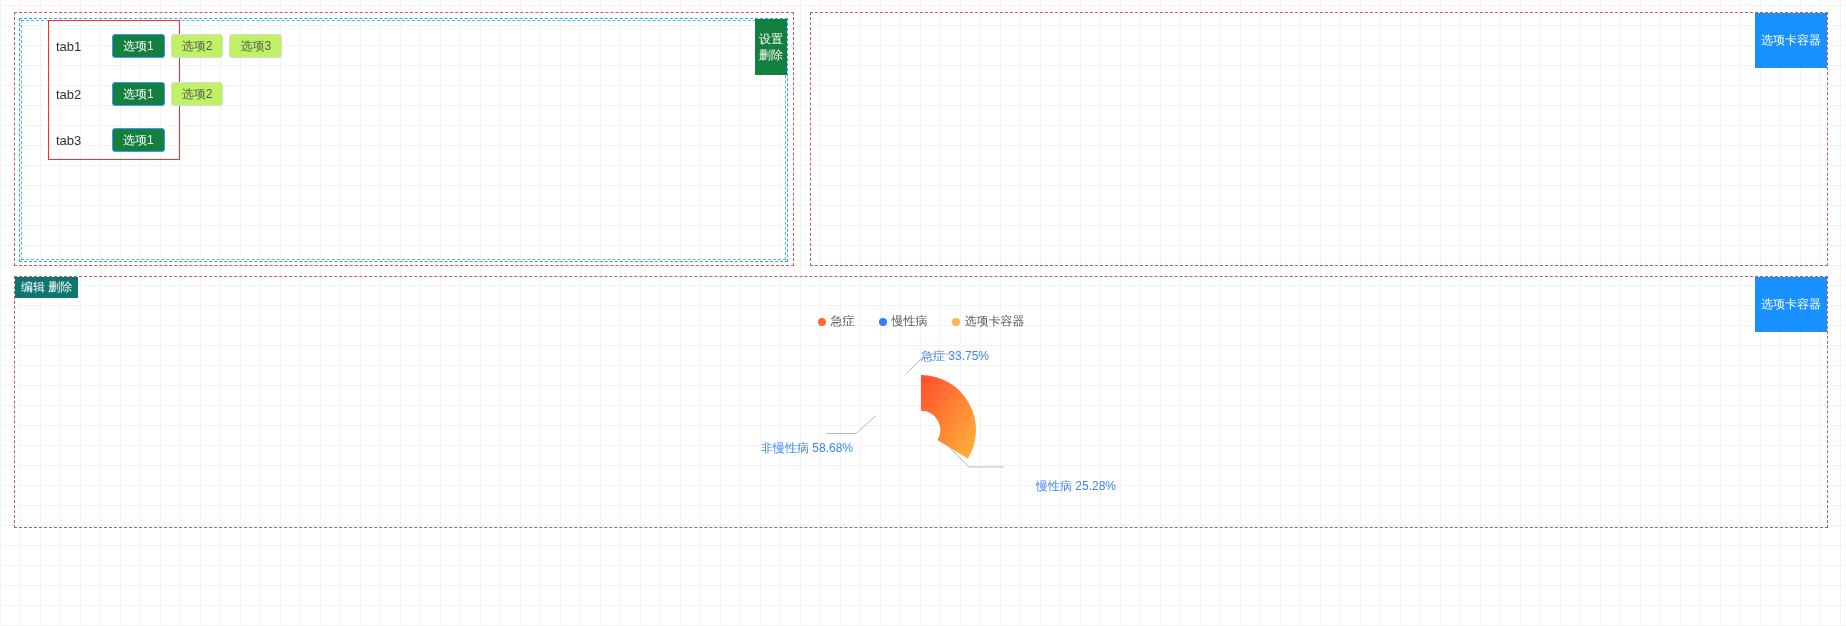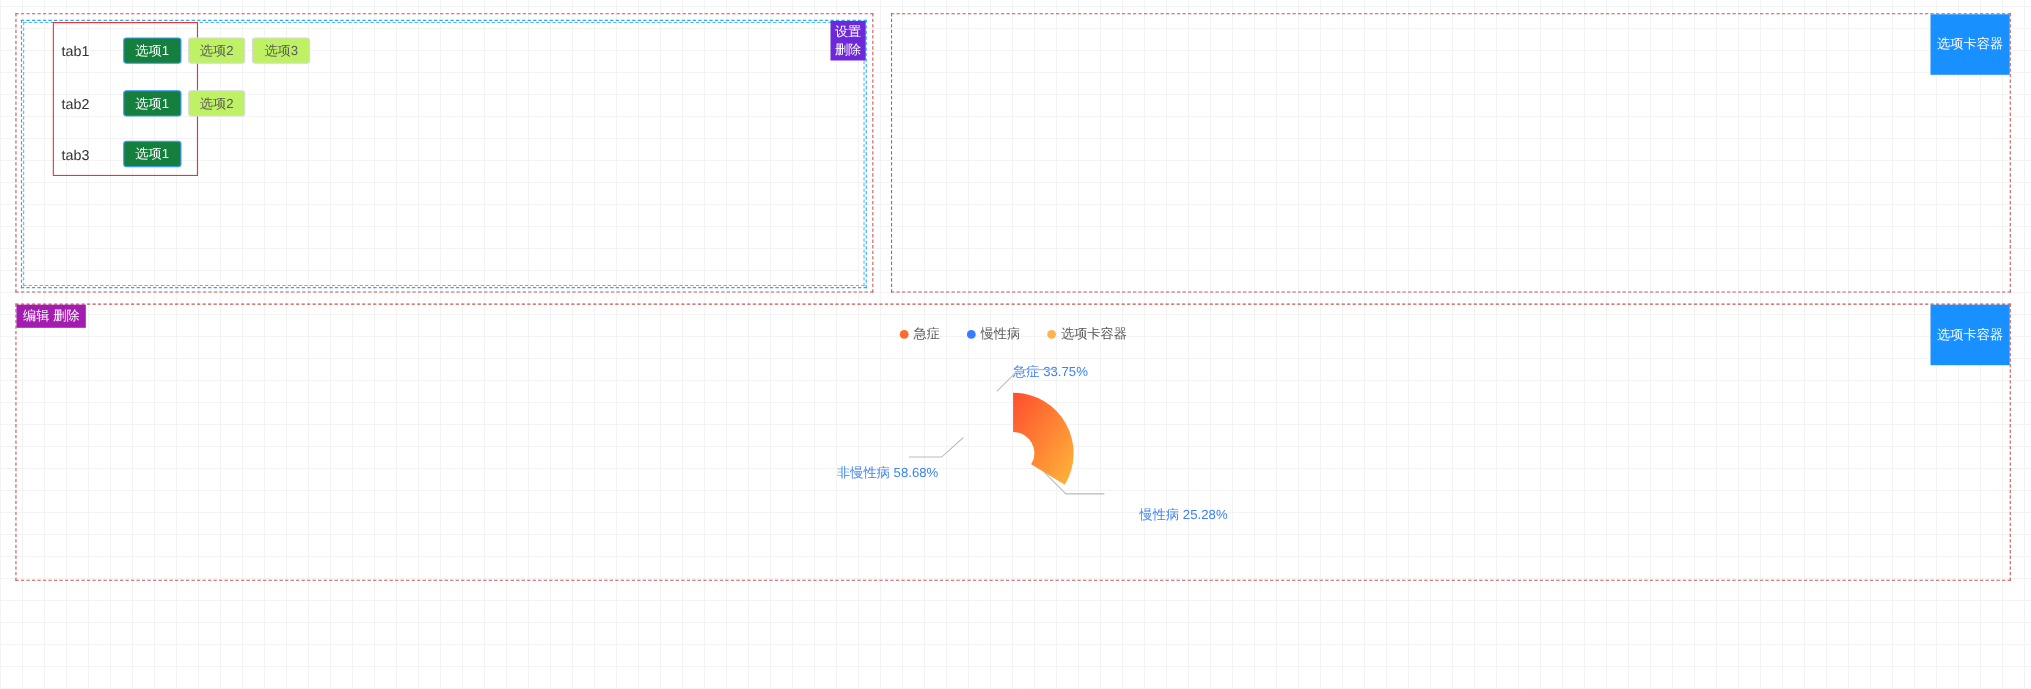--- a/index.html
+++ b/index.html
@@ -42,25 +42,25 @@
       top: 18px;
       width: 769px;
       height: 244px;
       border: 1px dashed #2da6ff;
       outline: 1px dashed #4fbaff;
       outline-offset: -3px;
     }
     .selectbox .actions {
       position: absolute;
       right: 0; top: 0;
-      background: #6d28d9;
+      background: #15803d;
       color: #fff;
       font-size: 12px;
       line-height: 16px;
-      padding: 2px 4px;
+      padding: 12px 4px;
       text-align: left;
     }
     .selectbox .actions span { display: block; }
 
     
     .red-rect {
       position: absolute;
       left: 48px;
       top: 20px;
       width: 132px;
@@ -92,42 +92,42 @@
     .tabbtn.active {
       background: #15803d;
       border-color: #3c97ff;
       color: #fff;
     }
 
     
     .edit-delete {
       position: absolute;
       left: 0; top: 0;
-      background: #a21caf;
+      background: #0f766e;
       color: #fff;
       font-size: 12px;
       padding: 2px 6px;
     }
 
     
     .chart {
       position: absolute;
       left: 50%;
       top: 8px;
       transform: translateX(-50%);
       width: 520px;
       height: 240px;
     }
     .legend {
       display: flex;
       gap: 24px;
       justify-content: center;
       font-size: 12px;
       color: #555;
-      margin-top: 10px;
+      margin-top: 28px;
     }
     .legend .item { display: flex; align-items: center; gap: 5px; }
     .legend .dot { width: 8px; height: 8px; border-radius: 50%; display: inline-block; }
     .donut-wrap {
       position: relative;
       width: 520px;
       height: 200px;
     }
     .donut-wrap svg { position: absolute; left: 50%; top: 50%; transform: translate(-50%,-50%); }
     .slice-label {

